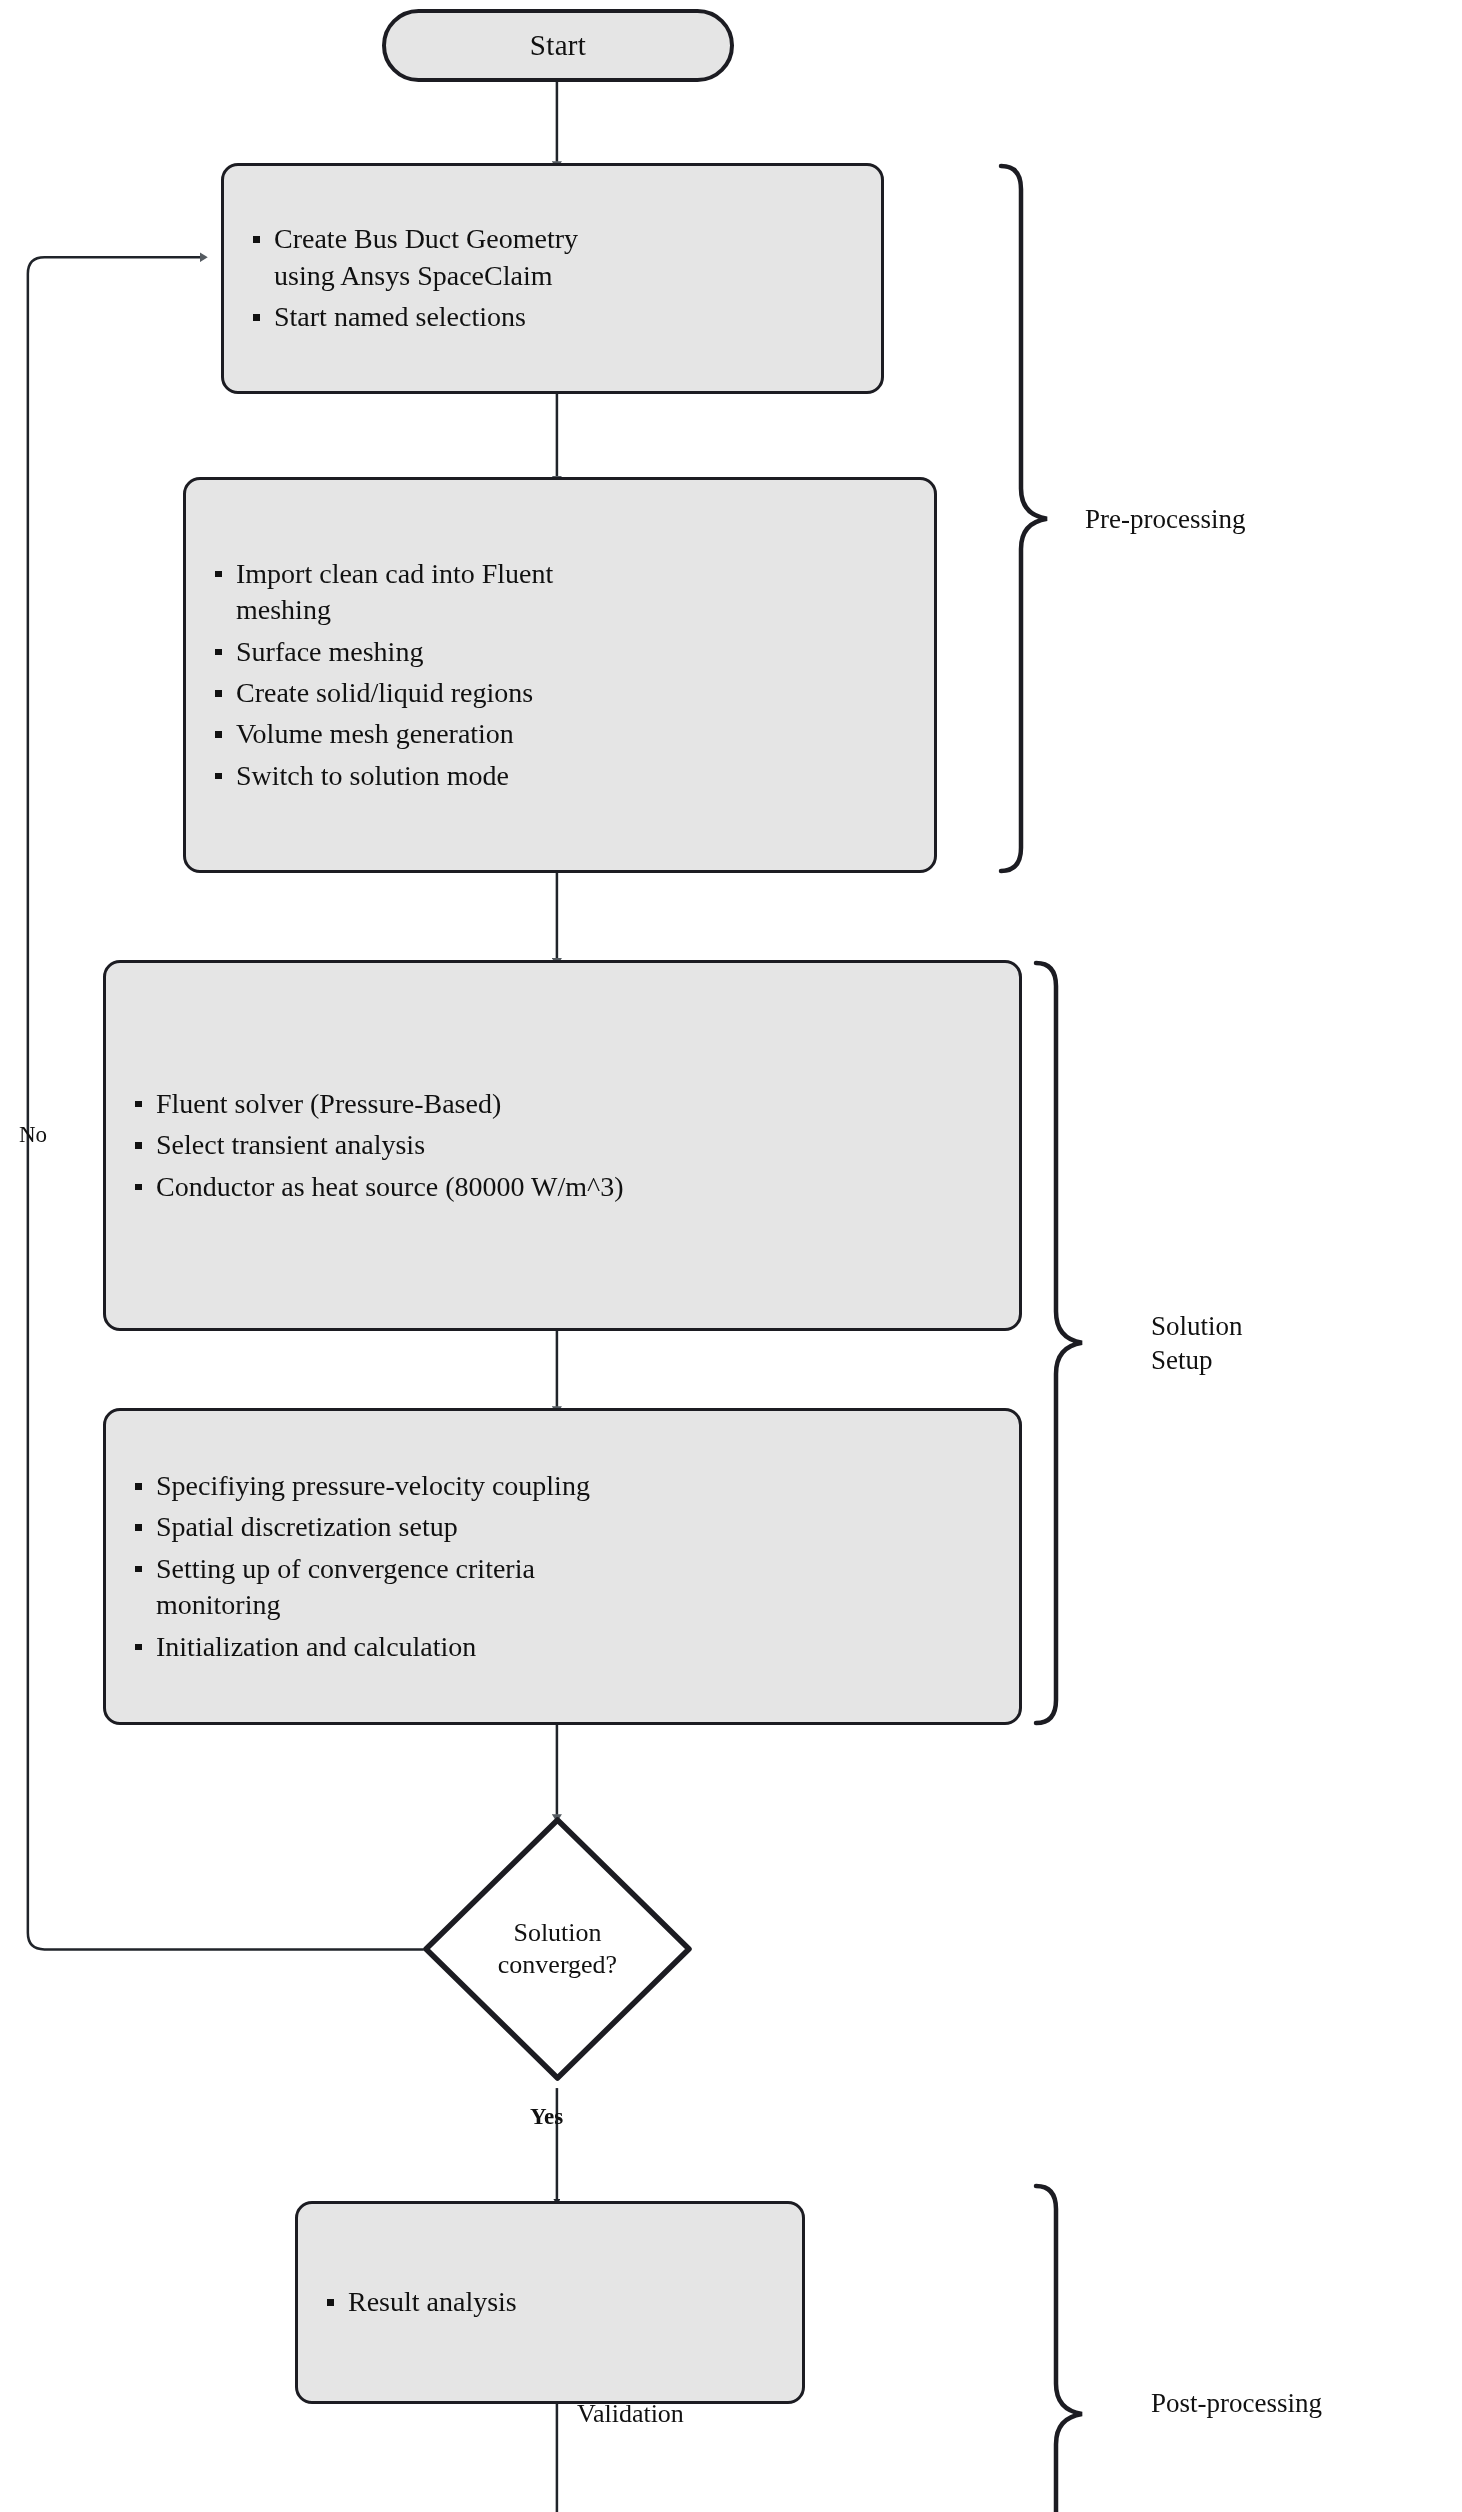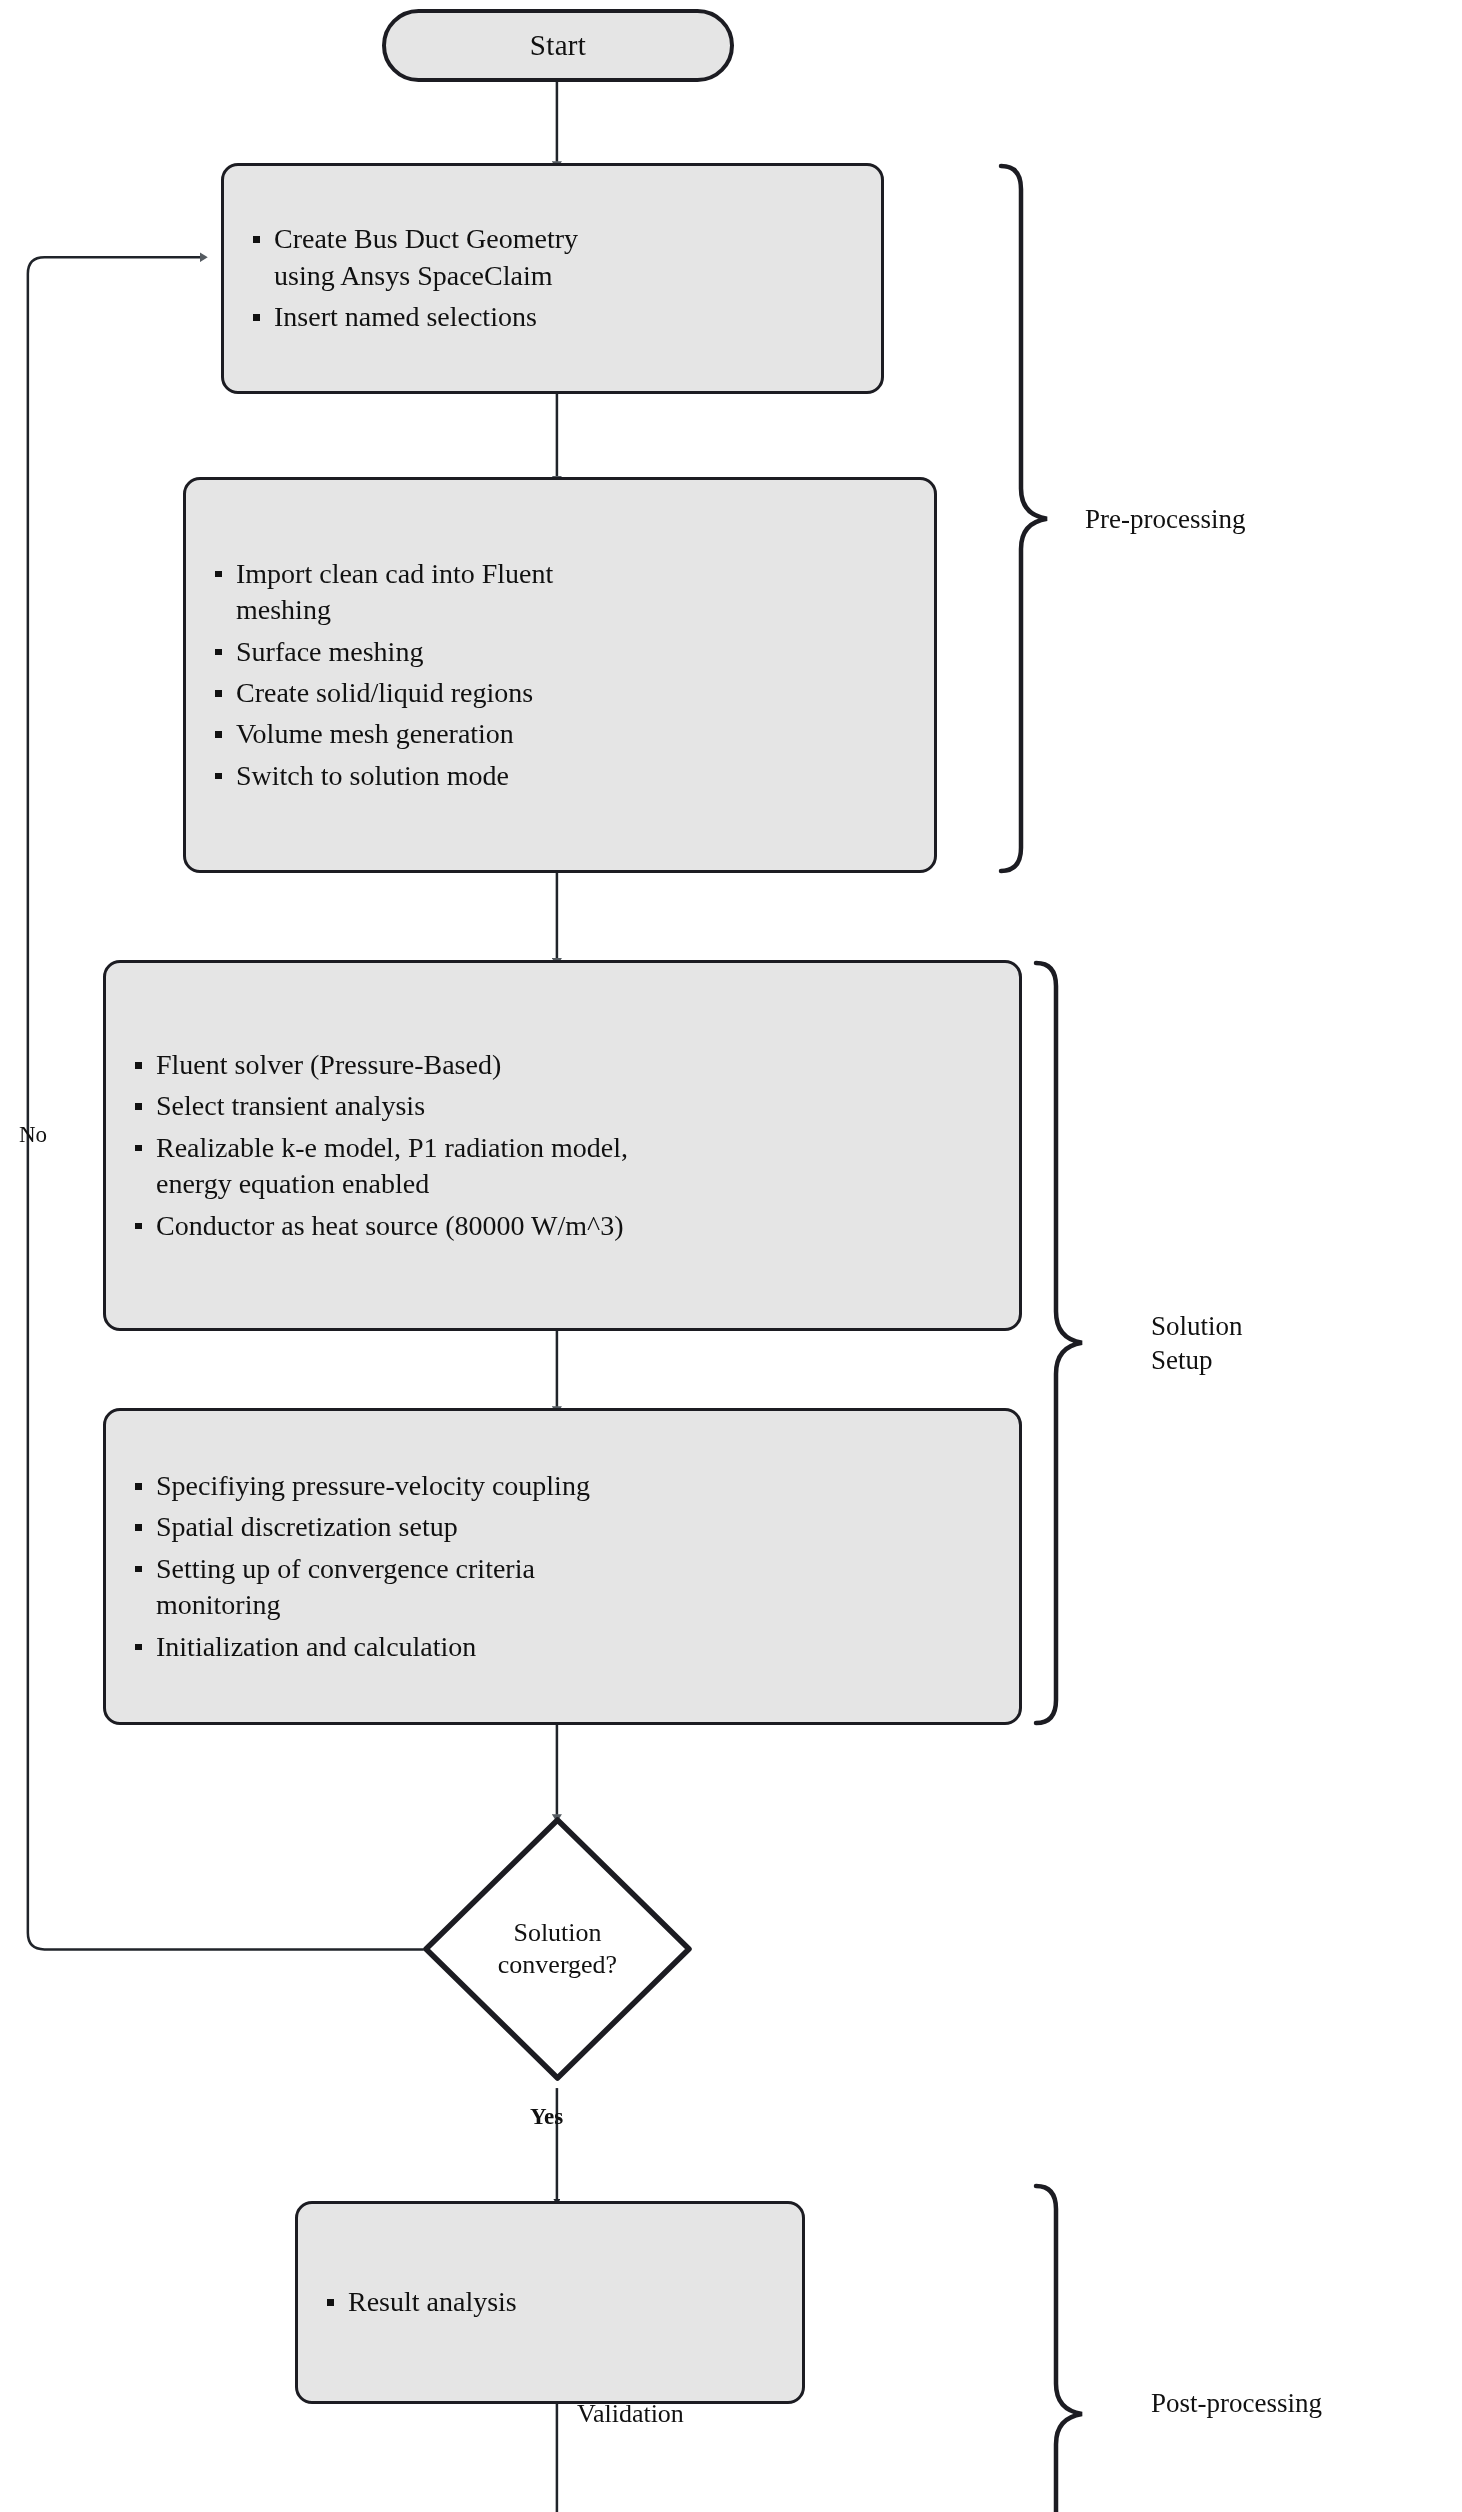--- a/index.html
+++ b/index.html
@@ -153,41 +153,39 @@
   </svg>
 
   <div class="node terminal" style="left:382px; top:9px; width:352px; height:73px;">
     <span class="node-label">Start</span>
   </div>
 
   <div class="node process" style="left:221px; top:163px; width:663px; height:231px;">
     <ul class="bullets">
       <li>Create Bus Duct Geometry
 using Ansys SpaceClaim</li>
-      <li>Insert named selections</li>
+      <li>Start named selections</li>
     </ul>
   </div>
 
   <div class="node process" style="left:183px; top:477px; width:754px; height:396px;">
     <ul class="bullets">
       <li>Import clean cad into Fluent
 meshing</li>
       <li>Surface meshing</li>
       <li>Create solid/liquid regions</li>
       <li>Volume mesh generation</li>
       <li>Switch to solution mode</li>
     </ul>
   </div>
 
   <div class="node process" style="left:103px; top:960px; width:919px; height:371px;">
     <ul class="bullets">
       <li>Fluent solver (Pressure-Based)</li>
       <li>Select transient analysis</li>
-      <li>Realizable k-e model, P1 radiation model,
-energy equation enabled</li>
       <li>Conductor as heat source (80000 W/m^3)</li>
     </ul>
   </div>
 
   <div class="node process" style="left:103px; top:1408px; width:919px; height:317px;">
     <ul class="bullets">
       <li>Specifiying pressure-velocity coupling</li>
       <li>Spatial discretization setup</li>
       <li>Setting up of convergence criteria
 monitoring</li>

